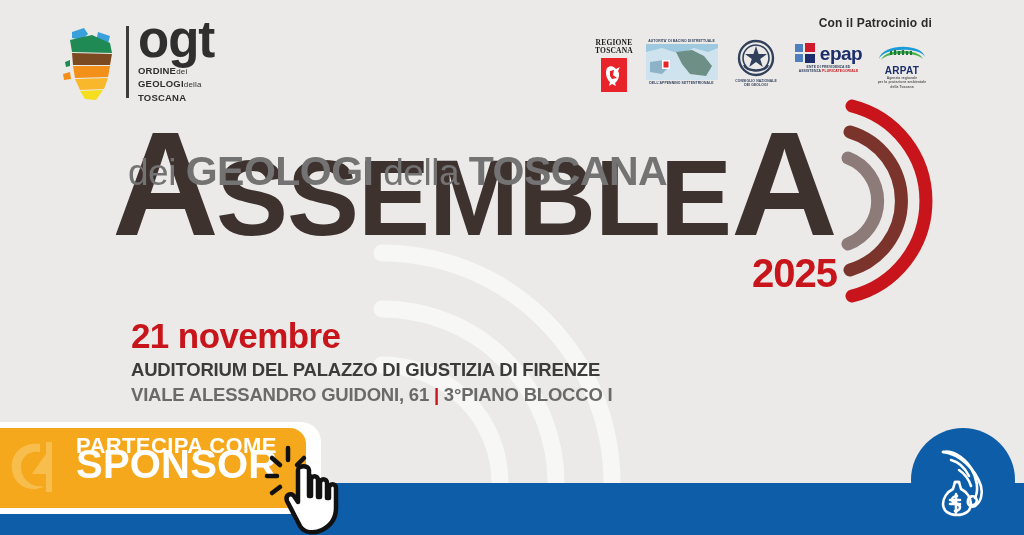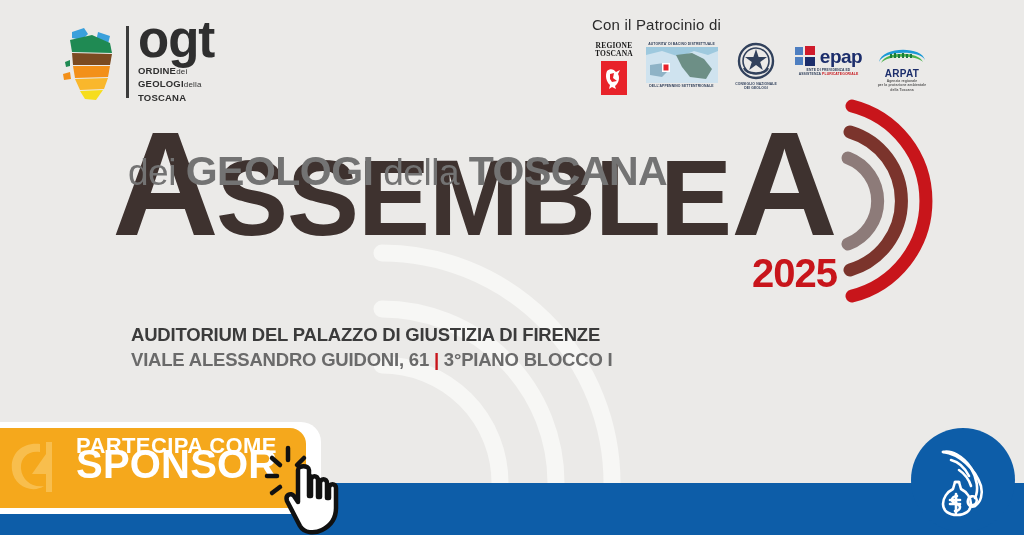--- a/index.html
+++ b/index.html
@@ -18,21 +18,21 @@
   .ogt-logo{position:absolute;left:58px;top:20px;display:flex;align-items:center;z-index:4;}
   .ogt-map{width:62px;height:80px;}
   .ogt-divider{width:3px;height:72px;background:#3b3b3b;margin:0 9px 0 6px;}
   .ogt-words{display:flex;flex-direction:column;justify-content:center;}
   .ogt-mark{font-size:51px;line-height:.78em;font-weight:bold;color:#2f2f2f;letter-spacing:-1px;}
   .ogt-sub{margin-top:5px;font-size:9.5px;line-height:1.32em;color:#2f2f2f;font-weight:bold;letter-spacing:.2px;}
   .ogt-sub .thin{font-weight:normal;font-size:8px;}
 
   
   .patronage{position:absolute;left:592px;top:16px;width:340px;z-index:4;}
-  .patronage-title{text-align:left;font-size:15px;font-weight:normal;color:#2b2b2b;letter-spacing:.2px;}
+  .patronage-title{text-align:right;font-size:12px;font-weight:bold;color:#2b2b2b;letter-spacing:.2px;}
   .patron-row{display:flex;align-items:flex-start;justify-content:space-between;margin-top:9px;}
   .patron{display:flex;flex-direction:column;align-items:center;}
   .plabel{font-size:3.4px;color:#31415c;text-align:center;line-height:1.25em;font-weight:bold;letter-spacing:.1px;}
   .plabel.red{color:#c8151b;}
 
   
   .rt-name{font-family:"Liberation Serif",serif;font-size:7.5px;font-weight:bold;color:#1a1a1a;text-align:center;line-height:1.12em;letter-spacing:.2px;}
   .rt-shield{width:26px;height:34px;background:#e8232a;margin-top:2px;position:relative;}
 
   
@@ -213,20 +213,21 @@
     </g>
   </svg>
 
   <div class="headline">
     <div class="assemblea"><span class="cap">A</span><span class="sc">SSEMBLE</span><span class="cap">A</span></div>
   </div>
   <div class="subline"><span class="lt">dei </span><span class="bd">GEOLOGI</span><span class="lt"> della </span><span class="bd">TOSCANA</span></div>
   <div class="year">2025</div>
 
   <div class="dateblock">
+    <div class="date">21 novembre</div>
     <div class="venue1">AUDITORIUM DEL PALAZZO DI GIUSTIZIA DI FIRENZE</div>
     <div class="venue2"><span>VIALE ALESSANDRO GUIDONI, 61 </span><span class="sep">|</span><span> 3°PIANO BLOCCO I</span></div>
   </div>
 
   <div class="bluebar"></div>
 
   <div class="cta-wrap">
     <div class="cta-shadow"></div>
     <div class="cta">
       <svg class="cta-glyph" viewBox="0 0 64 58">

